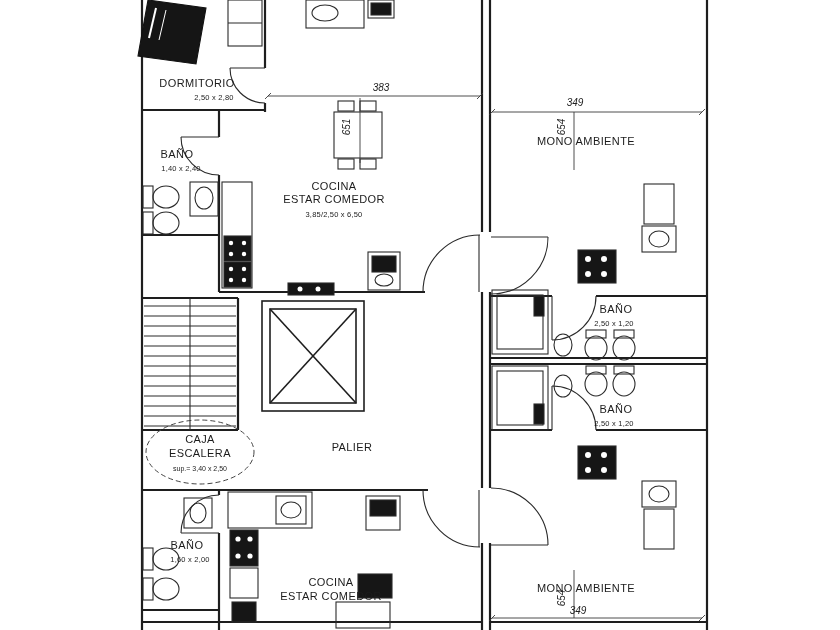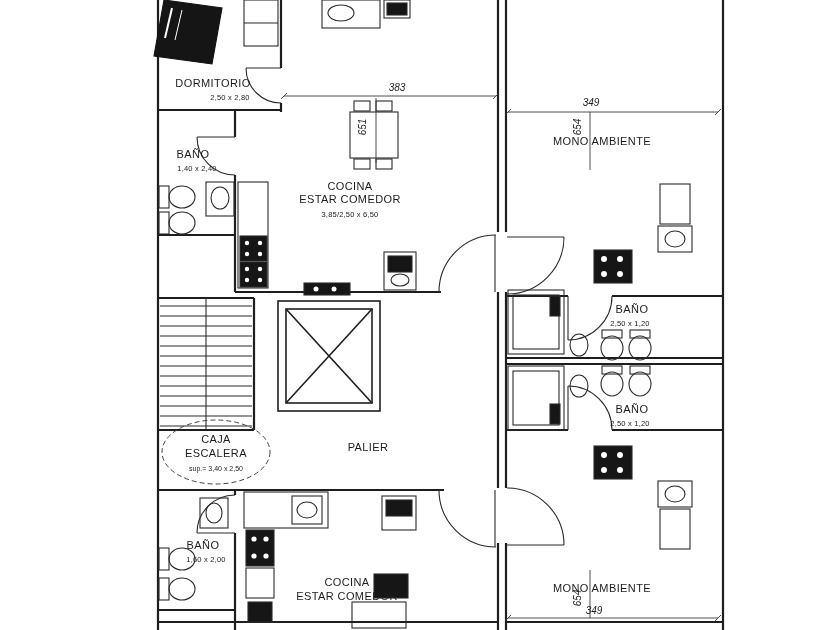--- a/index.html
+++ b/index.html
@@ -1,17 +1,17 @@
 <!DOCTYPE html>
 <html><head>
 <meta charset="utf-8">
 <style>
   html,body{margin:0;padding:0;background:#ffffff;}
   .page{position:relative;width:716px;height:630px;background:#ffffff;overflow:hidden;
-        font-family:"Liberation Sans", sans-serif;margin-left:16px;}
+        font-family:"Liberation Sans", sans-serif;}
   svg{position:absolute;top:0;left:0;}
   svg text{font-family:"Liberation Sans", sans-serif;fill:#1c1c1c;}
   .room-label{font-size:11px;letter-spacing:.4px;}
   .sub-dim{font-size:7.5px;letter-spacing:.2px;}
   .dim-num{font-size:10px;font-style:italic;fill:#222;}
   .tiny{font-size:7px;}
 </style>
 </head>
 <body>
 

